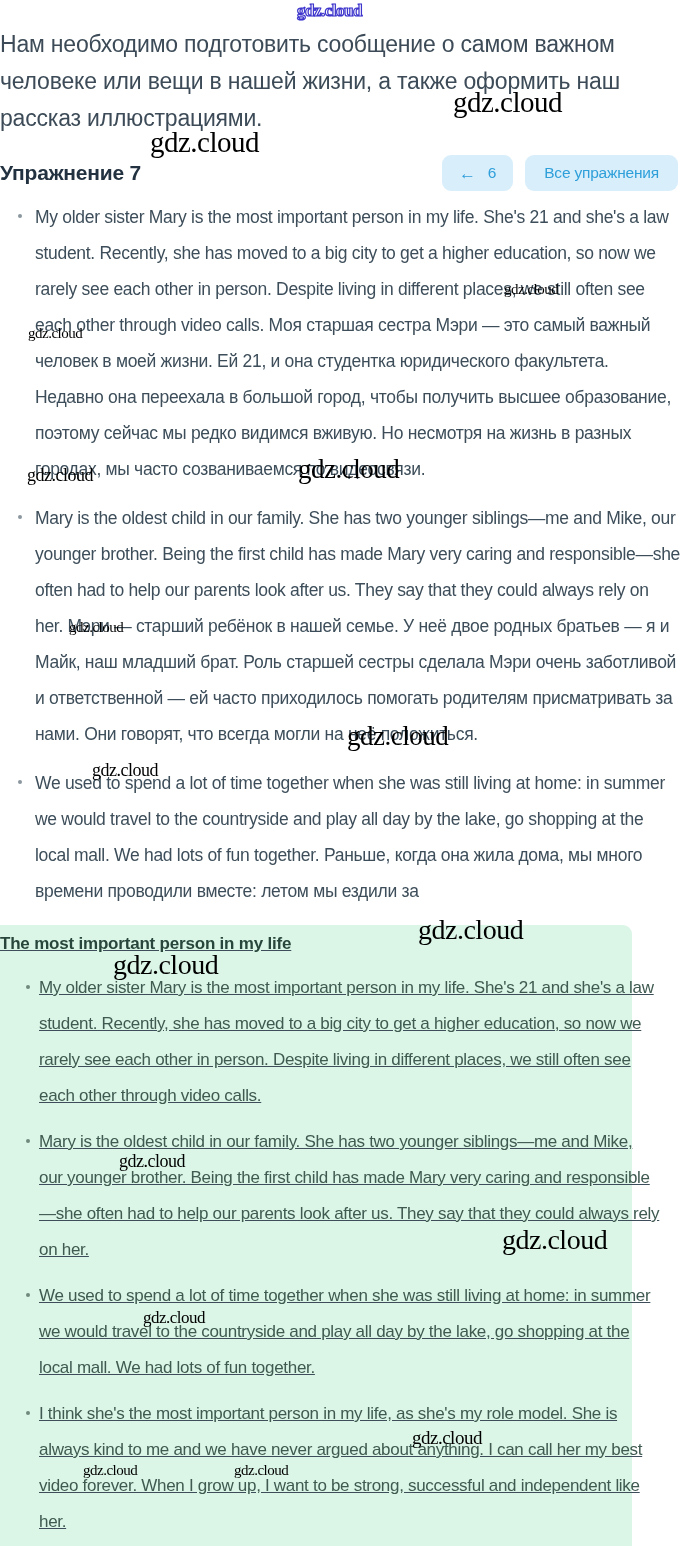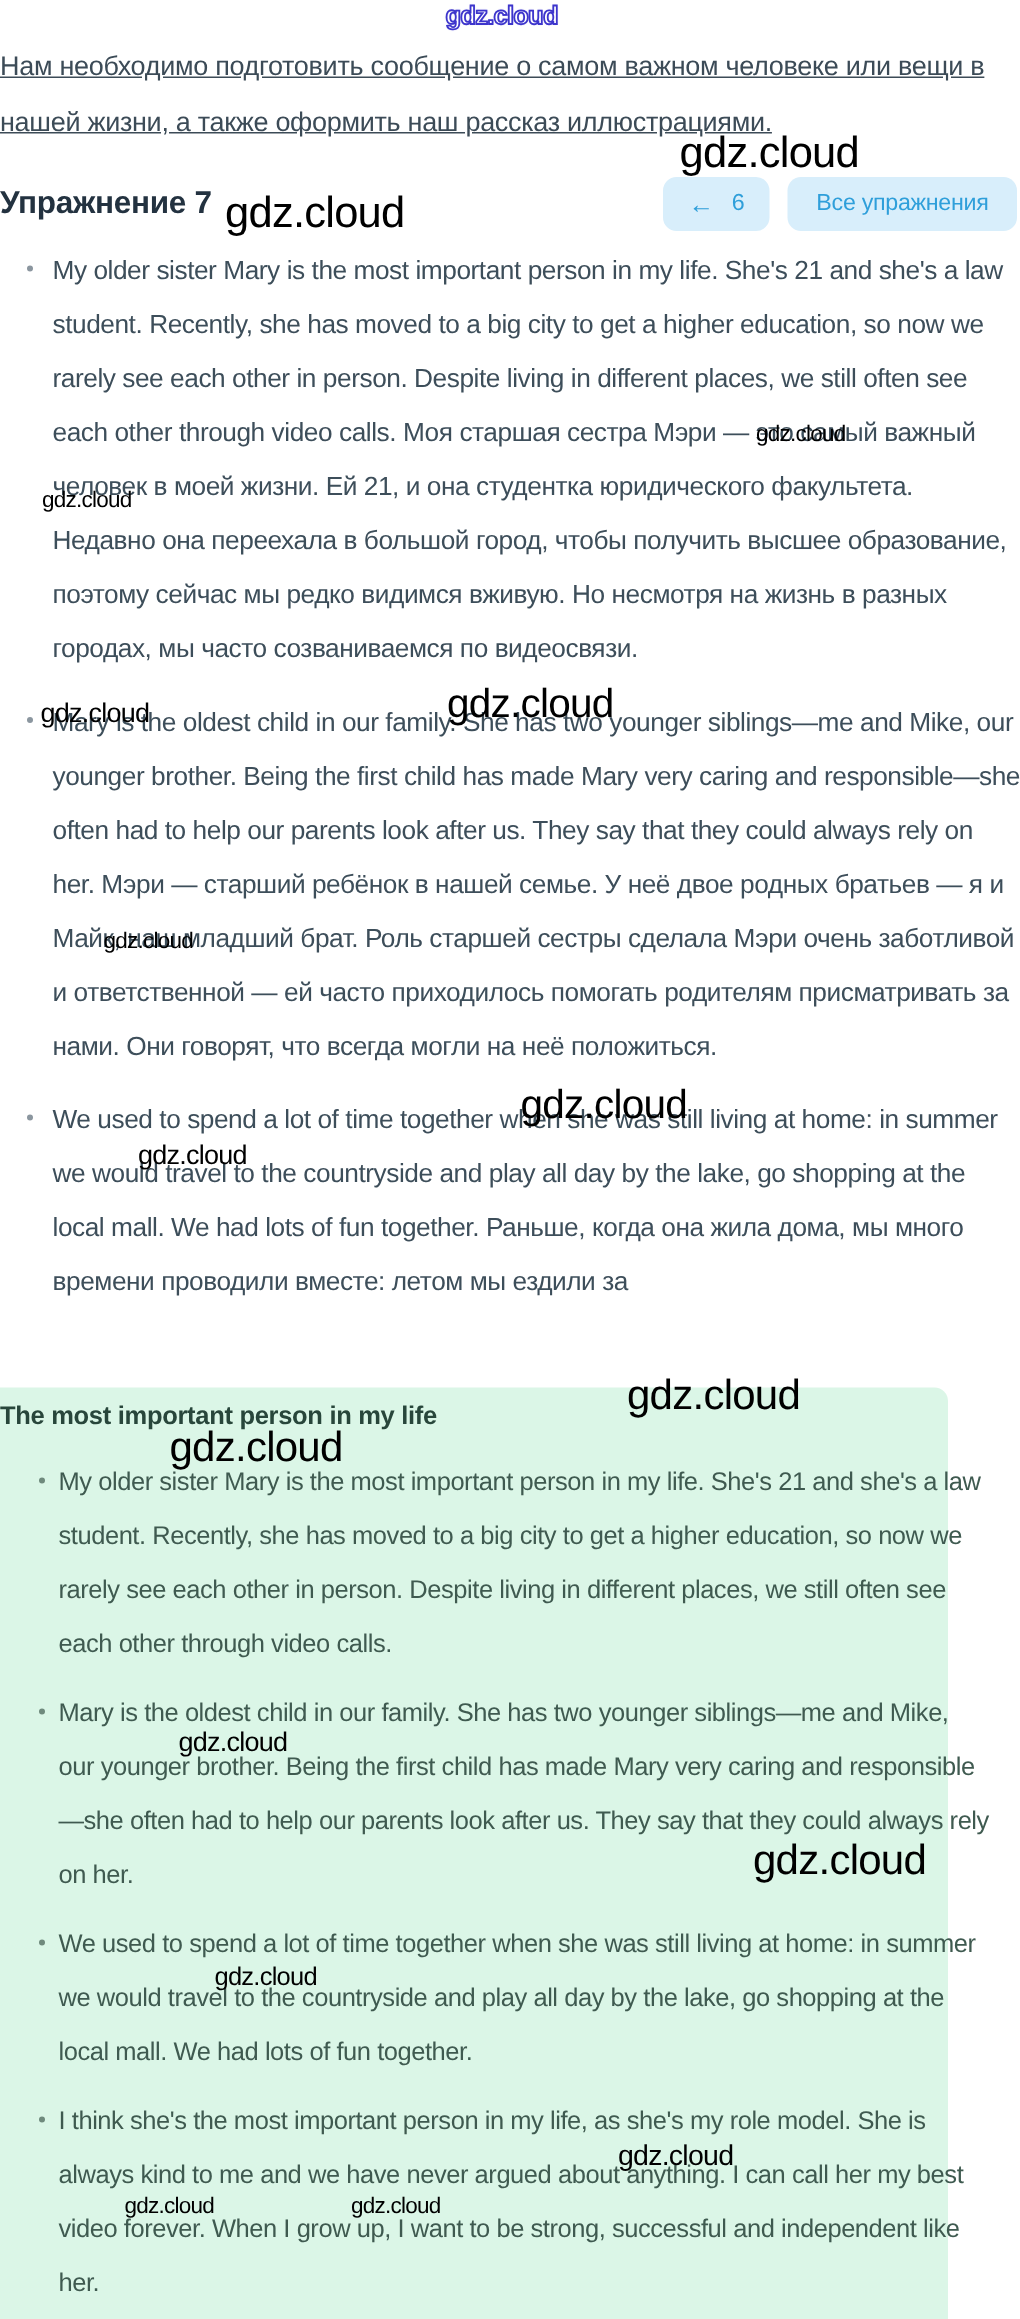--- a/index.html
+++ b/index.html
@@ -12,25 +12,24 @@
     height: 1546px;
     position: relative;
     overflow: hidden;
     font-family: "Liberation Sans", "DejaVu Sans", sans-serif;
     color: #3d4e5a;
   }
   
   .intro {
     margin: 26px 0 0 0;
     width: 680px;
-    font-size: 18px;
+    font-size: 23px;
     line-height: 37px;
     letter-spacing: -0.2px;
     color: #3c4b57;
-    text-decoration: underline;
   }
   
   .header-row {
     margin-top: 18px;
     display: flex;
     align-items: center;
     width: 676px;
   }
   .exercise-title {
     font-size: 21px;
@@ -92,21 +91,21 @@
   .answer-box {
     position: absolute;
     left: 0;
     top: 925px;
     width: 632px;
     height: 621px;
     background: #dbf6e7;
     border-radius: 0 9px 0 0;
     overflow: visible;
   }
-  .answer-inner { width: 660px; }
+  .answer-inner { width: 660px; text-decoration: underline; }
   .answer-title {
     margin: 9px 0 16px 0;
     font-size: 17px;
     font-weight: 700;
     letter-spacing: -0.2px;
     color: #28463b;
   }
   .ans-item {
     display: flex;
     margin-bottom: 10px;
@@ -128,20 +127,21 @@
   }
   
   .wm {
     position: absolute;
     color: #000000;
     font-weight: 500;
     letter-spacing: -0.5px;
     white-space: nowrap;
     pointer-events: none;
     line-height: 1;
+    font-family: Liberation Serif, serif;
   }
   .wm-outline {
     color: #ffffff;
     -webkit-text-stroke: 1.2px #3d35cc;
     text-shadow: 0 0 1px #3d35cc;
     font-weight: 700;
   }
 </style>
 </head>
 <body>

